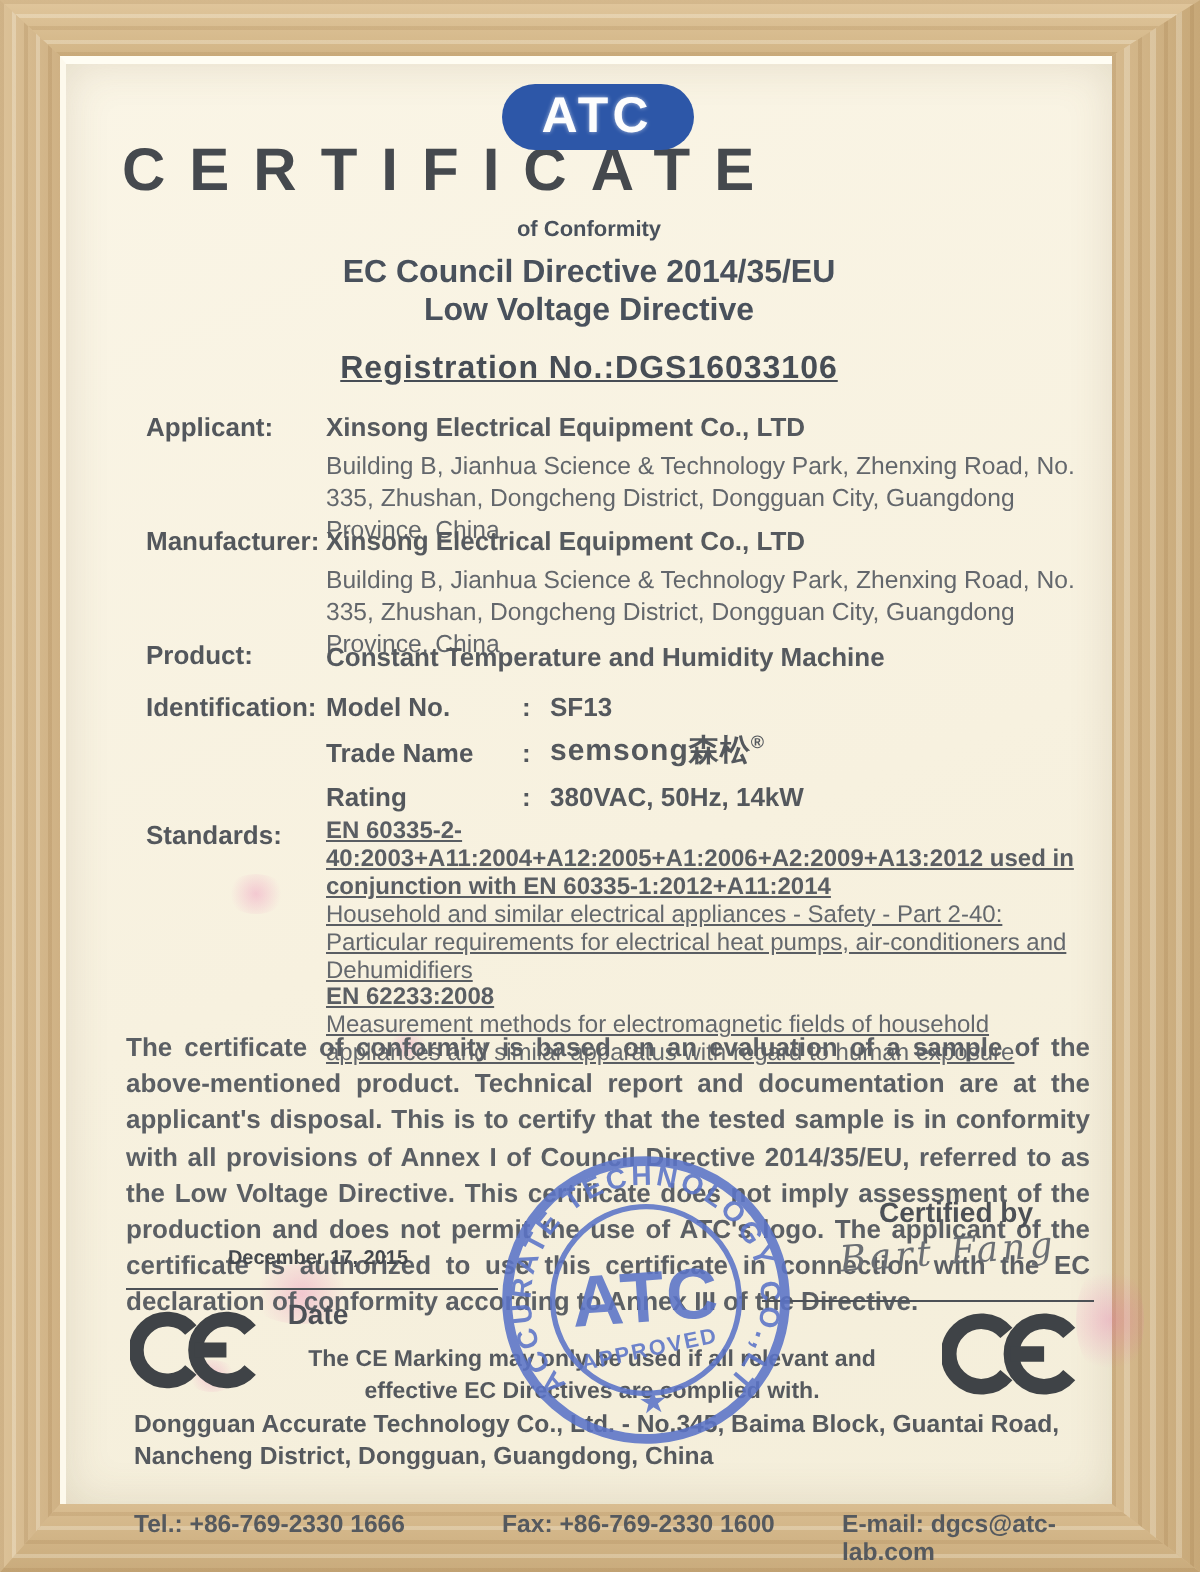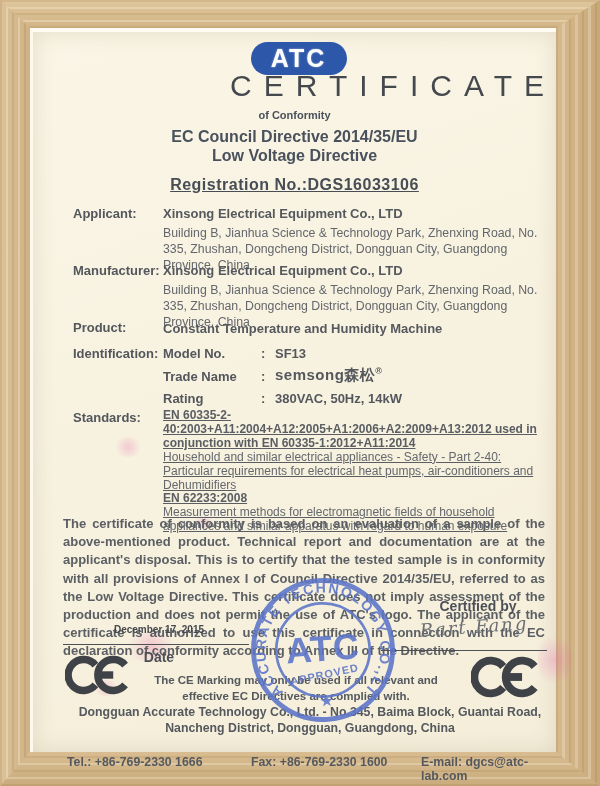--- a/index.html
+++ b/index.html
@@ -23,22 +23,22 @@
   .paper{position:absolute;left:30px;top:28px;width:526px;height:724px;
     background:linear-gradient(160deg,#faf5e6 0%,#f7f1df 55%,#f4eeda 100%);
     border-top:4px solid #fffdf3;border-left:3px solid #fdf9ec;
     box-shadow:inset 0 0 22px rgba(120,95,50,.16);box-sizing:border-box;}
   .paper *{position:absolute;box-sizing:border-box;}
   
   .atc-pill{left:50%;top:10px;transform:translateX(calc(-50% + 4px));width:96px;height:33px;
     background:#2d57a8;border-radius:17px;display:flex;align-items:center;justify-content:center;
     color:#fdfdfd;font-weight:bold;font-size:25px;letter-spacing:2px;z-index:5;
     text-shadow:0 0 2px rgba(255,255,255,.6);position:absolute;}
-  .cert-title{left:0;top:37px;width:100%;text-align:right;font-size:30px;font-weight:normal;
-    color:#45494e;letter-spacing:12px;padding-left:12px;z-index:1;}
+  .cert-title{left:0;top:37px;width:100%;text-align:left;font-size:30px;font-weight:bold;
+    color:#45494e;letter-spacing:12px;padding-left:28px;z-index:1;}
   .sub{left:0;width:100%;text-align:center;font-weight:bold;color:#49515c;}
   .sub1{top:77px;font-size:11px;}
   .sub2{top:96px;font-size:16px;}
   .sub3{top:115px;font-size:16px;}
   .reg{left:0;top:144px;width:100%;text-align:center;font-weight:bold;font-size:16px;
     color:#474d55;letter-spacing:.5px;text-decoration:underline;}
   
   .row-label{left:40px;font-weight:bold;font-size:13px;color:#53575c;}
   .row-value{left:130px;width:388px;font-size:13px;color:#55595e;}
   .name-line{position:relative;font-weight:bold;margin-bottom:4px;}
@@ -64,21 +64,21 @@
   .date-line{left:30px;top:612px;width:186px;border-top:1.5px solid #4d5156;}
   .date-label{left:36px;top:617px;width:180px;text-align:center;font-weight:bold;font-size:14px;color:#4c5056;}
   
   .stamp{left:214px;top:542px;width:152px;height:152px;z-index:6;opacity:.88;transform:rotate(-4deg);}
   
   .ce-left{left:32px;top:623px;width:68px;height:40px;}
   .ce-right{left:438px;top:624px;width:72px;height:42px;}
   .ce-notice{left:118px;top:641px;width:290px;text-align:center;font-weight:bold;
     font-size:11.5px;line-height:1.35;color:#55595e;z-index:2;}
   
-  .footer-addr{left:34px;top:673px;width:486px;font-weight:bold;font-size:12.3px;line-height:1.3;color:#55595e;text-align:center;}
+  .footer-addr{left:34px;top:673px;width:486px;font-weight:bold;font-size:12.3px;line-height:1.3;color:#55595e;}
   .contact{top:707px;font-weight:bold;font-size:12.3px;color:#55595e;margin-top:16px;}
   .contact-tel{left:34px;}
   .contact-fax{left:218px;}
   .contact-email{left:388px;}
   
   .smudge{border-radius:50%;background:radial-gradient(circle,rgba(233,95,170,.28) 0%,rgba(233,95,170,0) 70%);z-index:0;}
   .sm1{left:90px;top:600px;width:56px;height:30px;}
   .sm2{left:80px;top:405px;width:30px;height:20px;}
   .sm3{left:505px;top:598px;width:34px;height:60px;}
   .sm4{left:160px;top:484px;width:22px;height:14px;}

